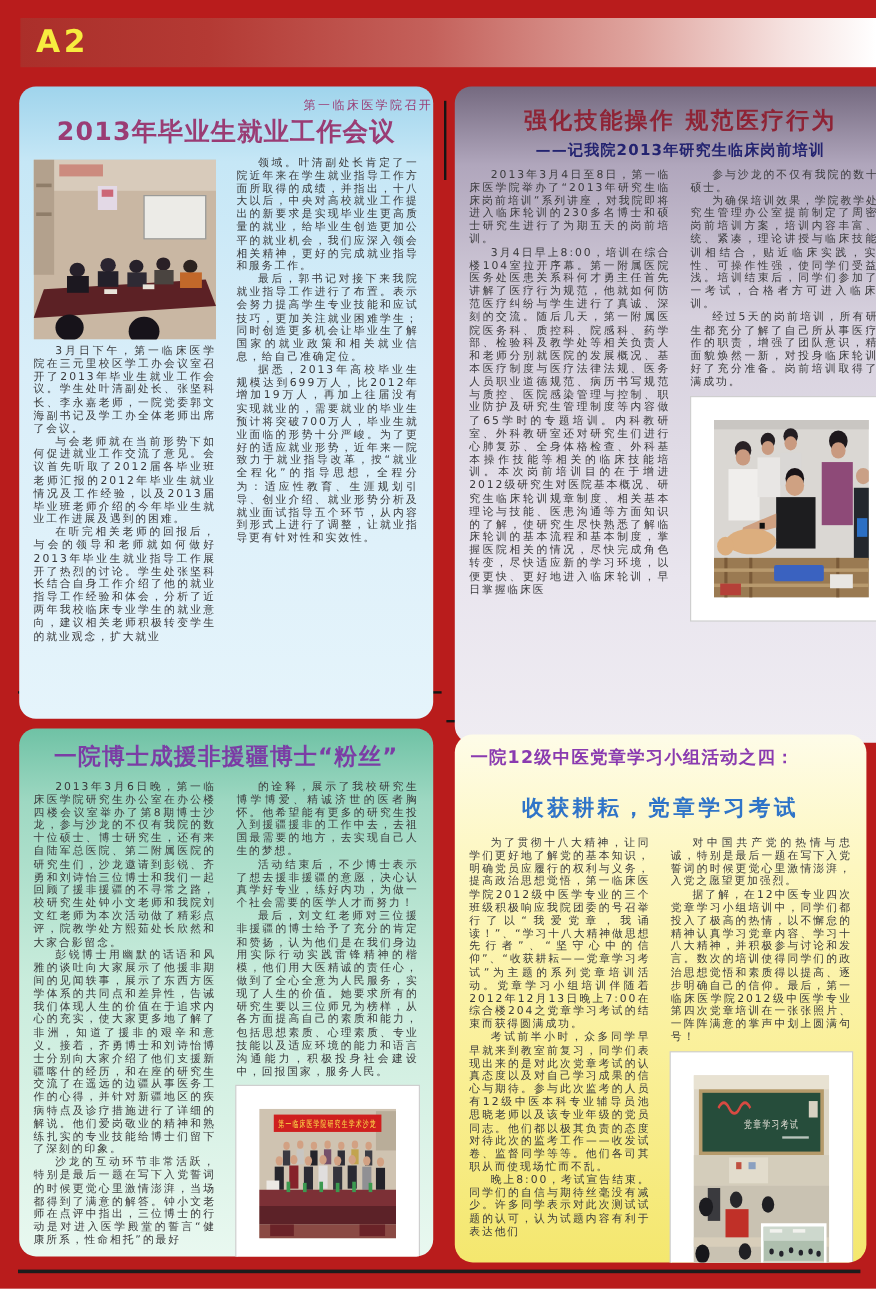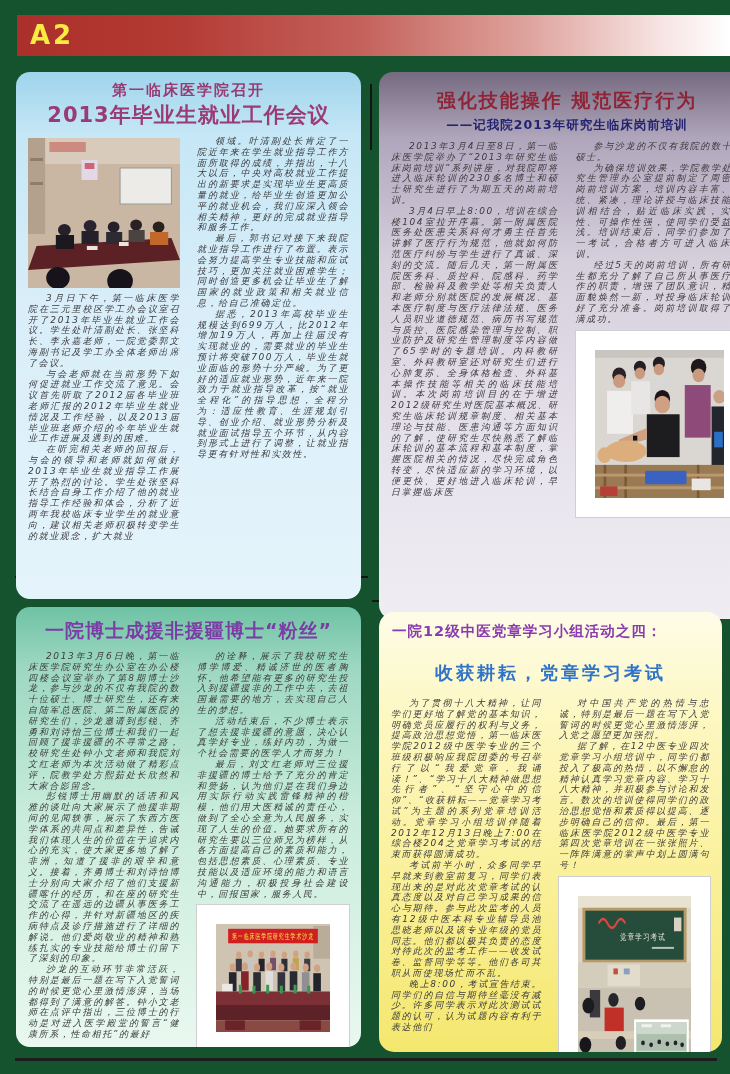--- a/index.html
+++ b/index.html
@@ -1,19 +1,19 @@
 <!DOCTYPE html>
 <html><head>
 <meta charset="utf-8">
 <style>
   * { box-sizing: border-box; }
   html, body { margin: 0; padding: 0; }
   .page {
     position: relative; width: 730px; height: 1074px;
-    background: #14532d; overflow: hidden;
+    background: #b91c1c; overflow: hidden;
     font-family: "DejaVu Sans", "Liberation Sans", sans-serif;
   }
   .header-bar {
     position: absolute; left: 17px; top: 15px; width: 713px; height: 41px;
     background: linear-gradient(90deg, #ab2f2a 0%, #b43a34 22%, #c4615b 48%, #dfa49e 72%, #f6e3e1 90%, #ffffff 100%);
   }
   .page-label {
     position: absolute; left: 13px; top: 5px;
     font-size: 26px; font-weight: bold; color: #f7ec3f; letter-spacing: 3px;
   }
@@ -21,36 +21,36 @@
   .panel-tl { left: 16px; top: 72px; width: 345px; height: 527px;
     background: linear-gradient(180deg, #9fd4ec 0%, #c6e7f6 12%, #d9eef9 45%, #e5f4fb 100%); }
   .panel-tr { left: 379px; top: 72px; width: 376px; height: 547px;
     background: linear-gradient(180deg, #756a80 0%, #b0a6bc 12%, #d6d0dd 35%, #e9e5ee 75%, #efecf2 100%); }
   .panel-bl { left: 16px; top: 607px; width: 345px; height: 440px;
     background: linear-gradient(180deg, #6fc2a5 0%, #9ed8c2 14%, #c9ecdc 48%, #e9f8f0 100%); }
   .panel-br { left: 379px; top: 612px; width: 343px; height: 440px;
     background: linear-gradient(180deg, #fefce8 0%, #fdf7c0 25%, #faf09a 60%, #f4e76e 100%); border-radius: 15px; }
 
   .t-center { text-align: center; margin: 0; }
-  .tl-t1 { font-size: 15px; color: #9a3c74; font-weight: bold; letter-spacing: 2px; margin-top: 9px; }
+  .tl-t1 { font-size: 10px; color: #9a3c74; font-weight: normal; letter-spacing: 2px; margin-top: 9px; text-align: right; }
   .tl-t2 { font-size: 21px; color: #9a3c74; font-weight: bold; letter-spacing: 1px; margin-top: 1px; }
   .tr-t1 { font-size: 19px; color: #8e2436; font-weight: bold; letter-spacing: 2px; margin-top: 16px; }
   .tr-t2 { font-size: 12.5px; color: #232370; font-weight: bold; letter-spacing: 1px; margin-top: 3px; }
   .bl-t  { font-size: 19px; color: #7b3da5; font-weight: bold; letter-spacing: 1px; margin-top: 11px; }
   .br-t1 { font-size: 14.5px; color: #8a3bb0; font-weight: bold; letter-spacing: 1px; margin: 10px 0 0 13px; }
   .br-t2 { font-size: 18px; color: #2f74c8; font-weight: bold; letter-spacing: 3px; margin-top: 20px; }
 
   .cols { display: flex; gap: 17px; padding: 7px 12px 10px 12px; }
   .panel-br .cols { padding-top: 13px; }
   .col {
     flex: 1 1 0; min-width: 0;
     font-size: 9px; line-height: 1.2; letter-spacing: 1.6px;
     text-align: justify; color: #3a3a3c;
   }
-  .col p { margin: 0; text-indent: 2em; font-style: italic; }
+  .col p { margin: 0; text-indent: 2em; }
 
   .photo { margin: 2px 0 5px 0; }
   .photo svg { display: block; width: 100%; }
   .framed { background: #fff; padding: 19px; box-shadow: 0 0 0 1px #cfcfcf; }
   .mt { margin-top: 6px; }
 
   .divider-v { position: absolute; left: 370px; top: 84px; width: 2px; height: 66px; background: #151515; }
   .divider-h-left { position: absolute; left: 15px; top: 576px; width: 353px; height: 2px; background: #151515; }
   .divider-h-right { position: absolute; left: 372px; top: 600px; width: 345px; height: 2px; background: #151515; }
   .footer-rule { position: absolute; left: 15px; top: 1058px; width: 702px; height: 3px; background: #1c1c1c; }

